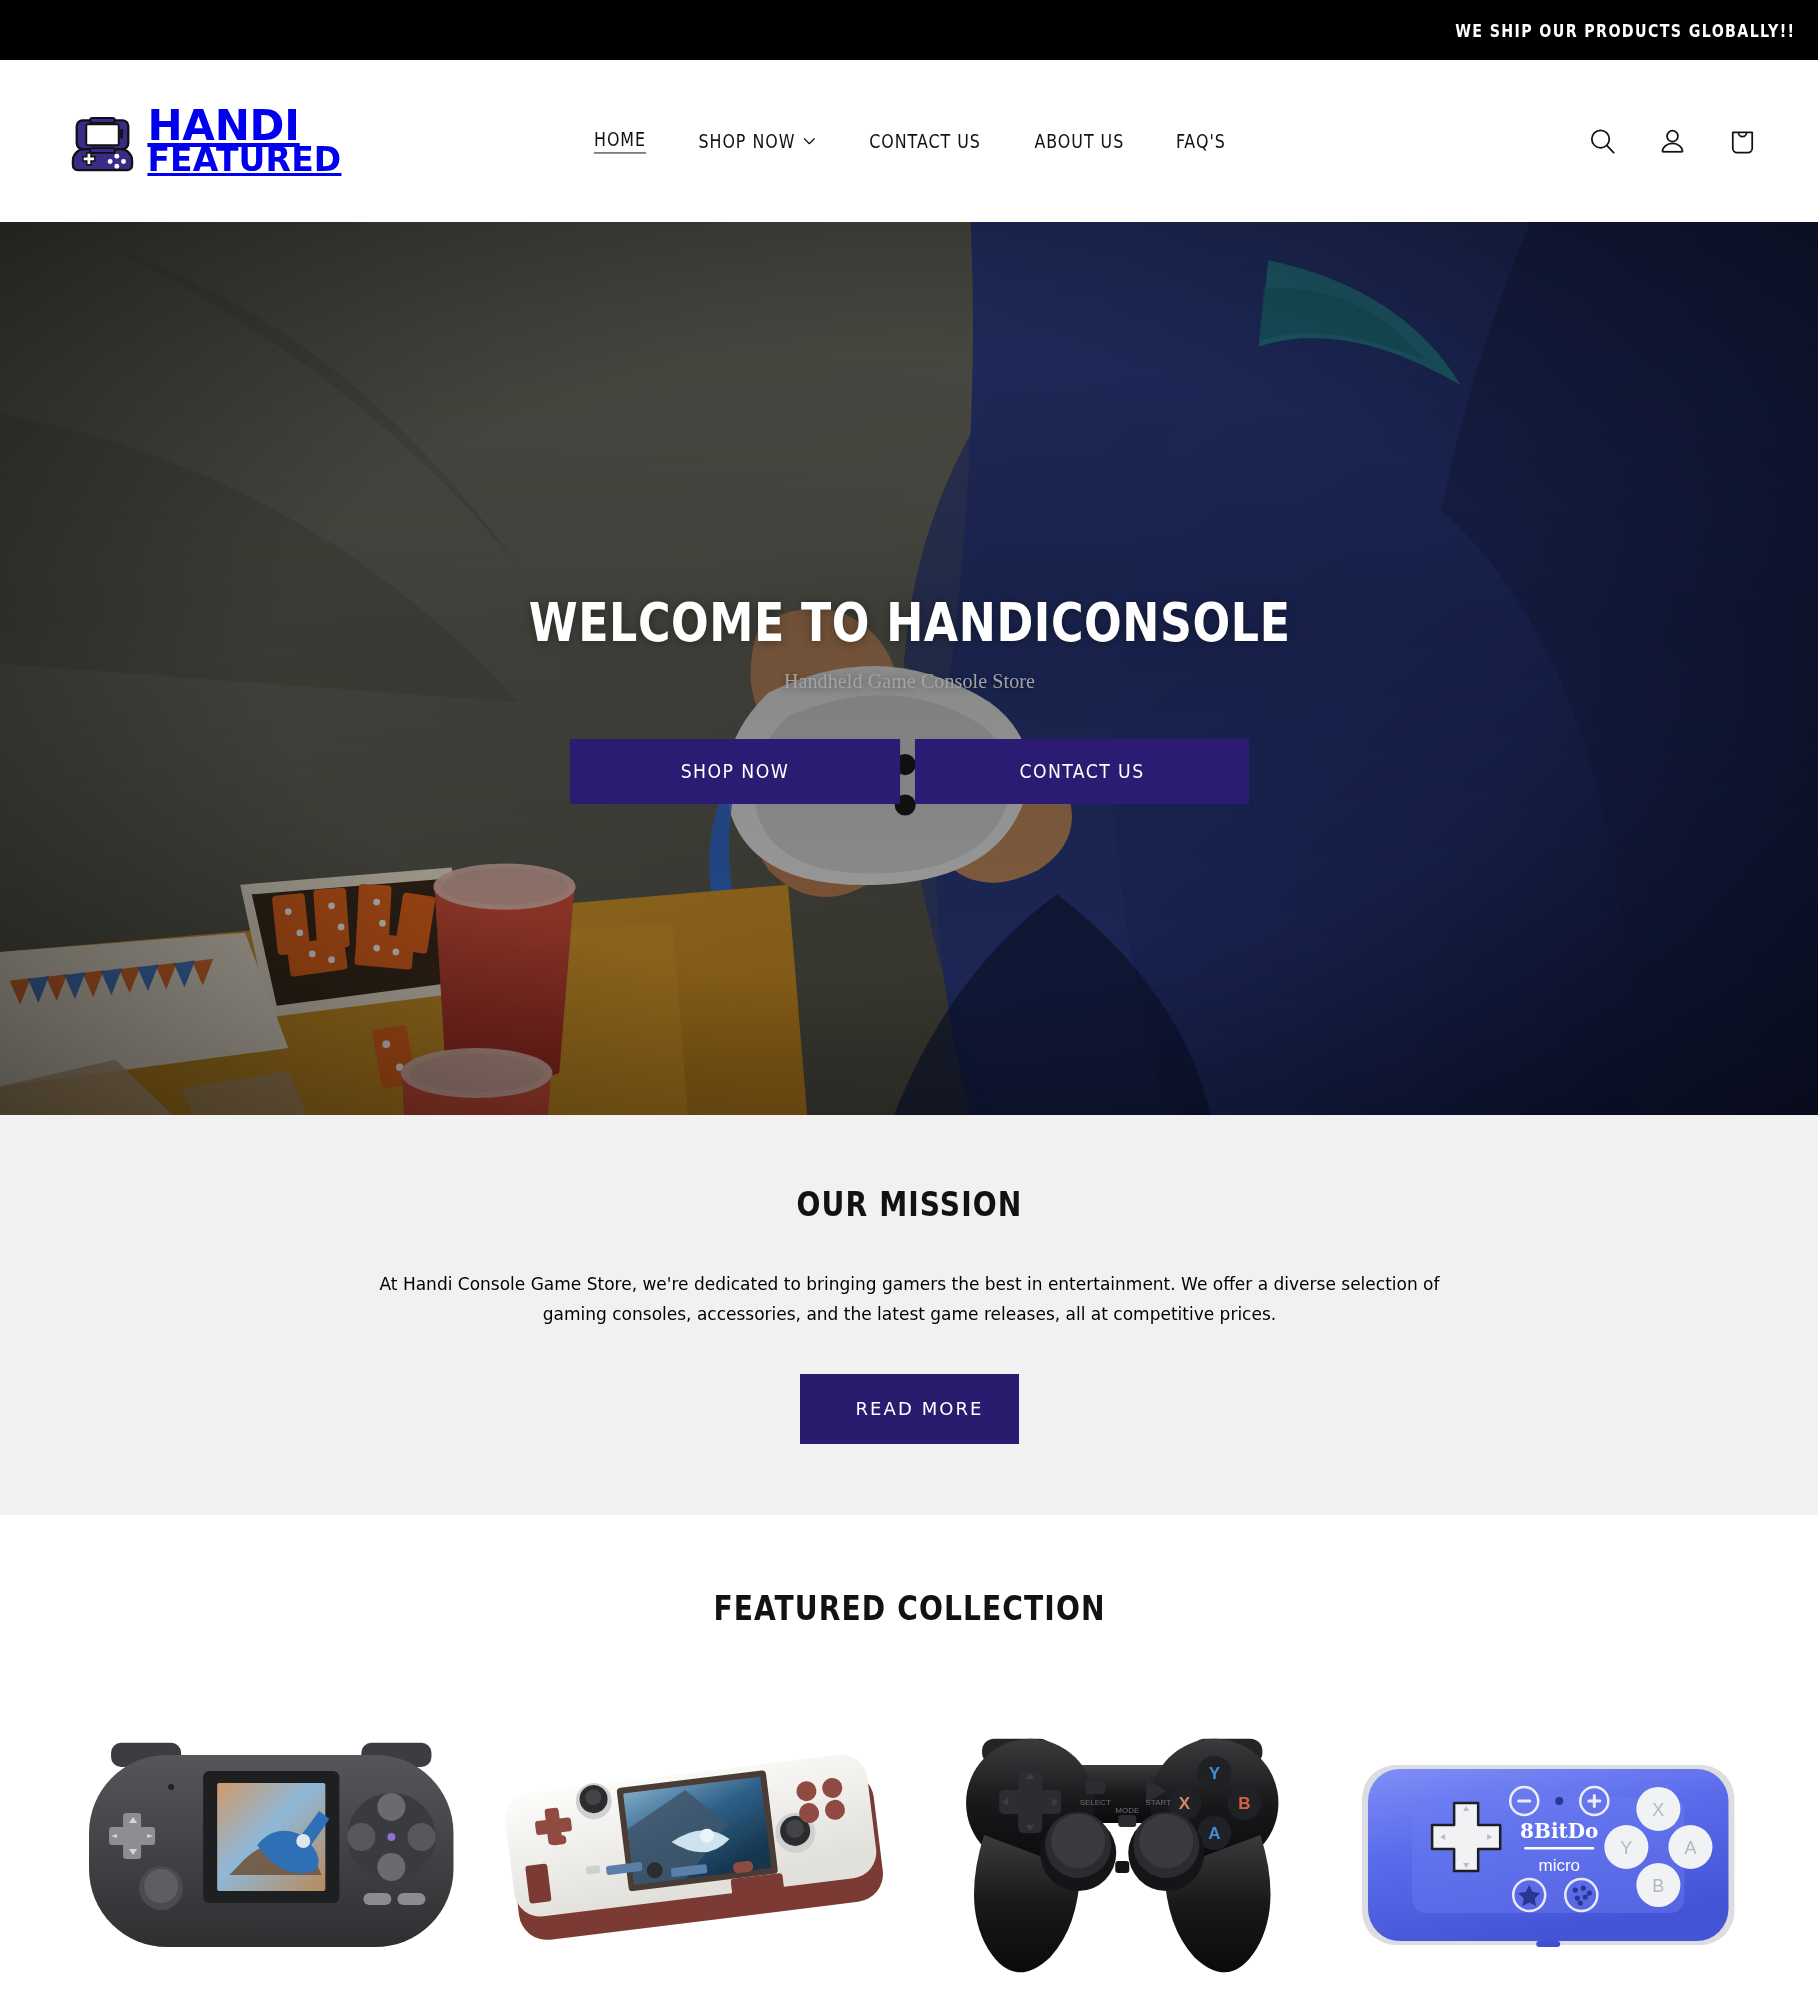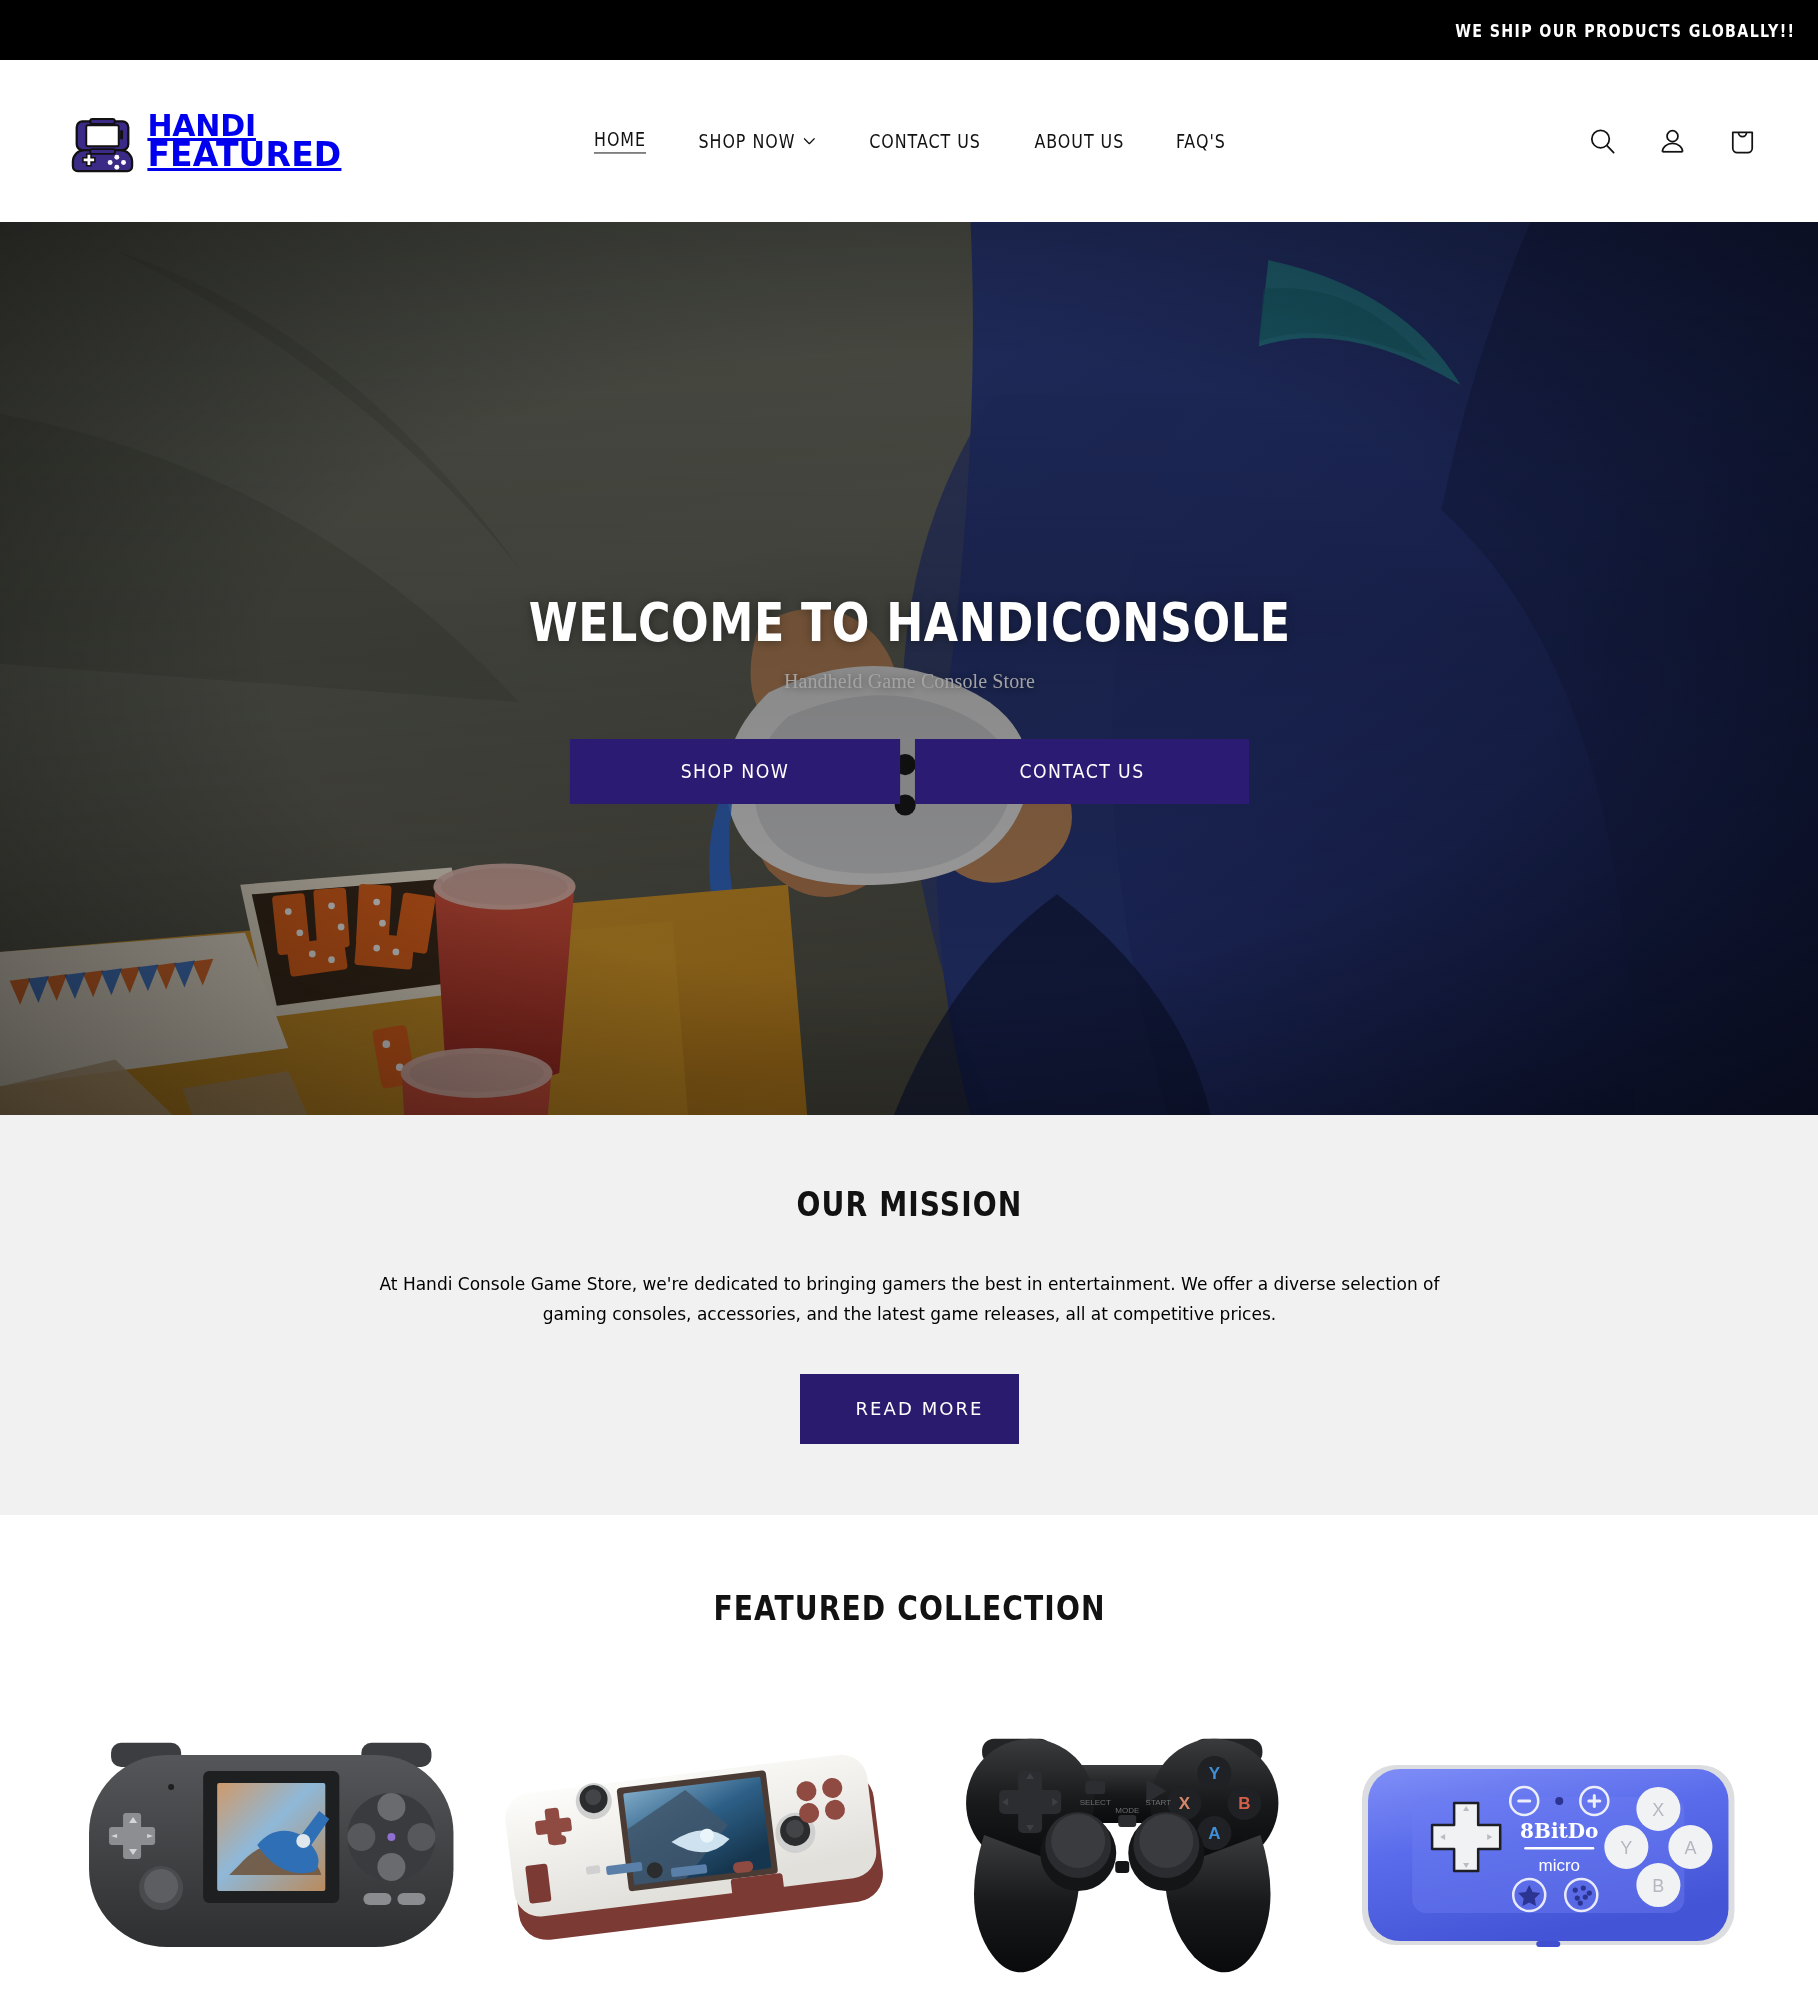--- a/index.html
+++ b/index.html
@@ -35,21 +35,21 @@
     position:relative;
   }
   .logo { display:flex; align-items:center; gap:13.4px; flex:0 0 auto; }
   .logo-mark { width:63px; height:63px; position:relative; flex:0 0 auto; }
   .logo-text {
     font-family:"DejaVu Sans","Liberation Sans", sans-serif;
     font-weight:700;
     line-height:.88;
     letter-spacing:-.012em;
   }
-  .logo-line1 { font-size:30px; display:block; }
+  .logo-line1 { font-size:42px; display:block; }
   .logo-line2 { font-size:33px; display:block; letter-spacing:.005em; }
 
   .nav {
     position:absolute; left:50%; top:50%;
     transform:translate(-50%,-50%);
     display:flex; align-items:center; gap:8px;
   }
   .nav-item {
     font-family:"DejaVu Sans Condensed","Liberation Sans Narrow","Liberation Sans", sans-serif;
     font-size:19px;

